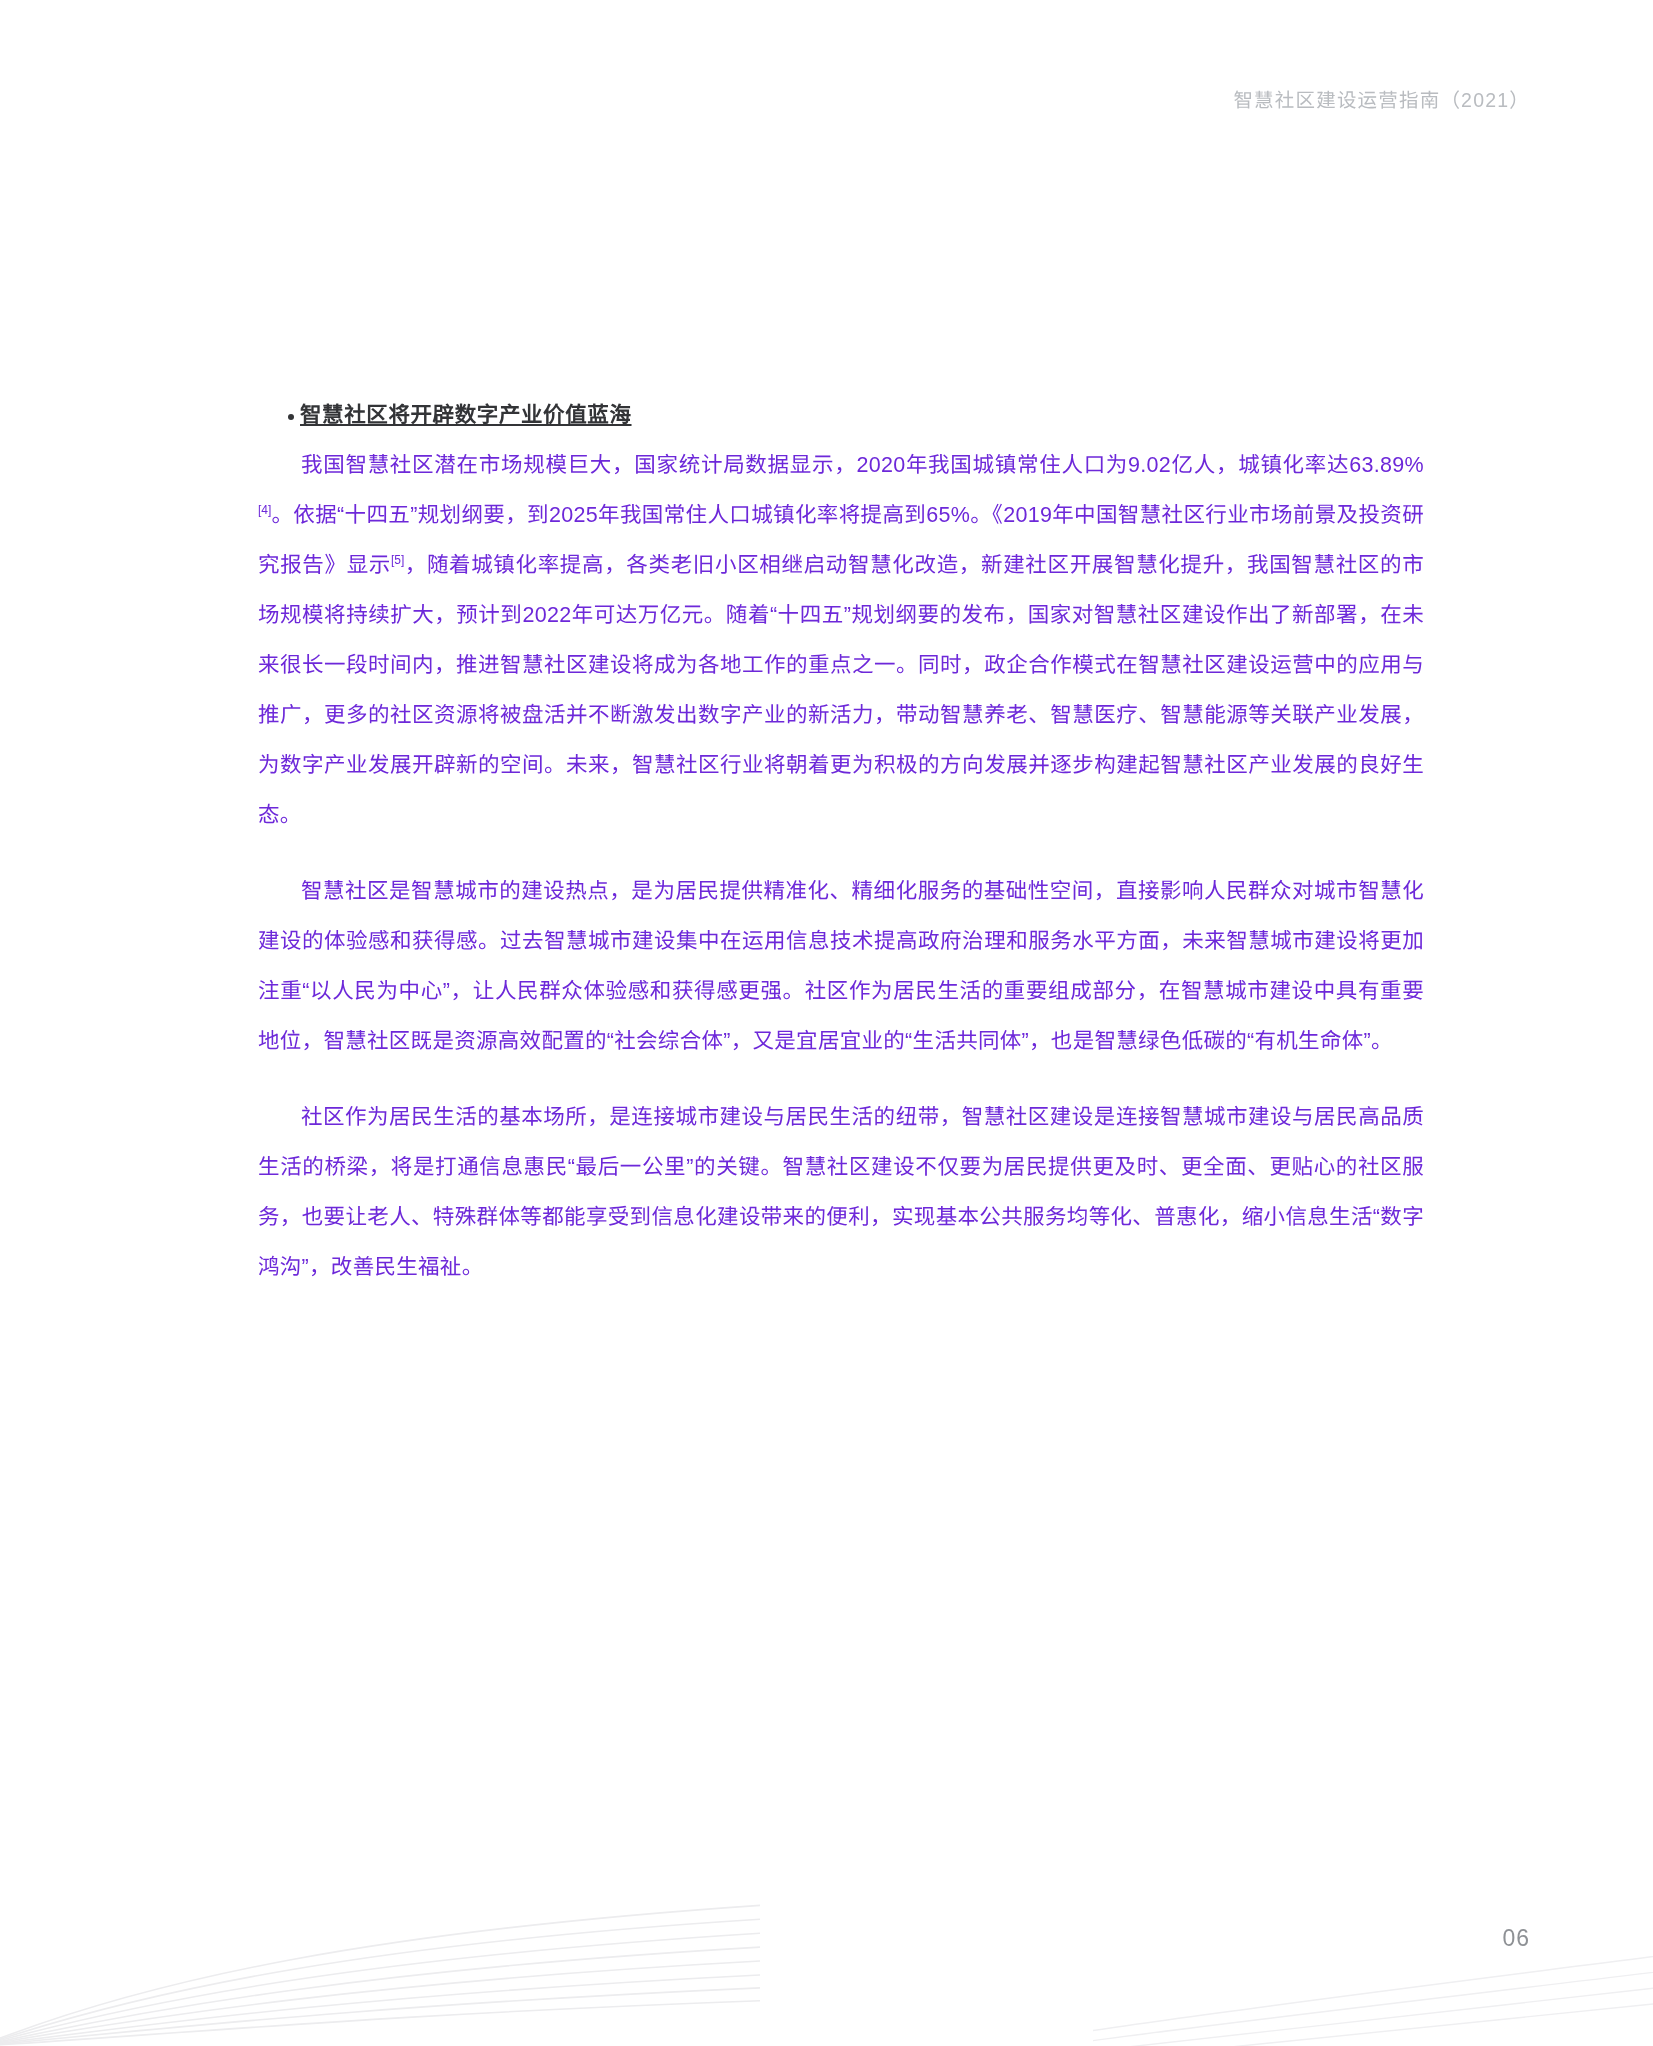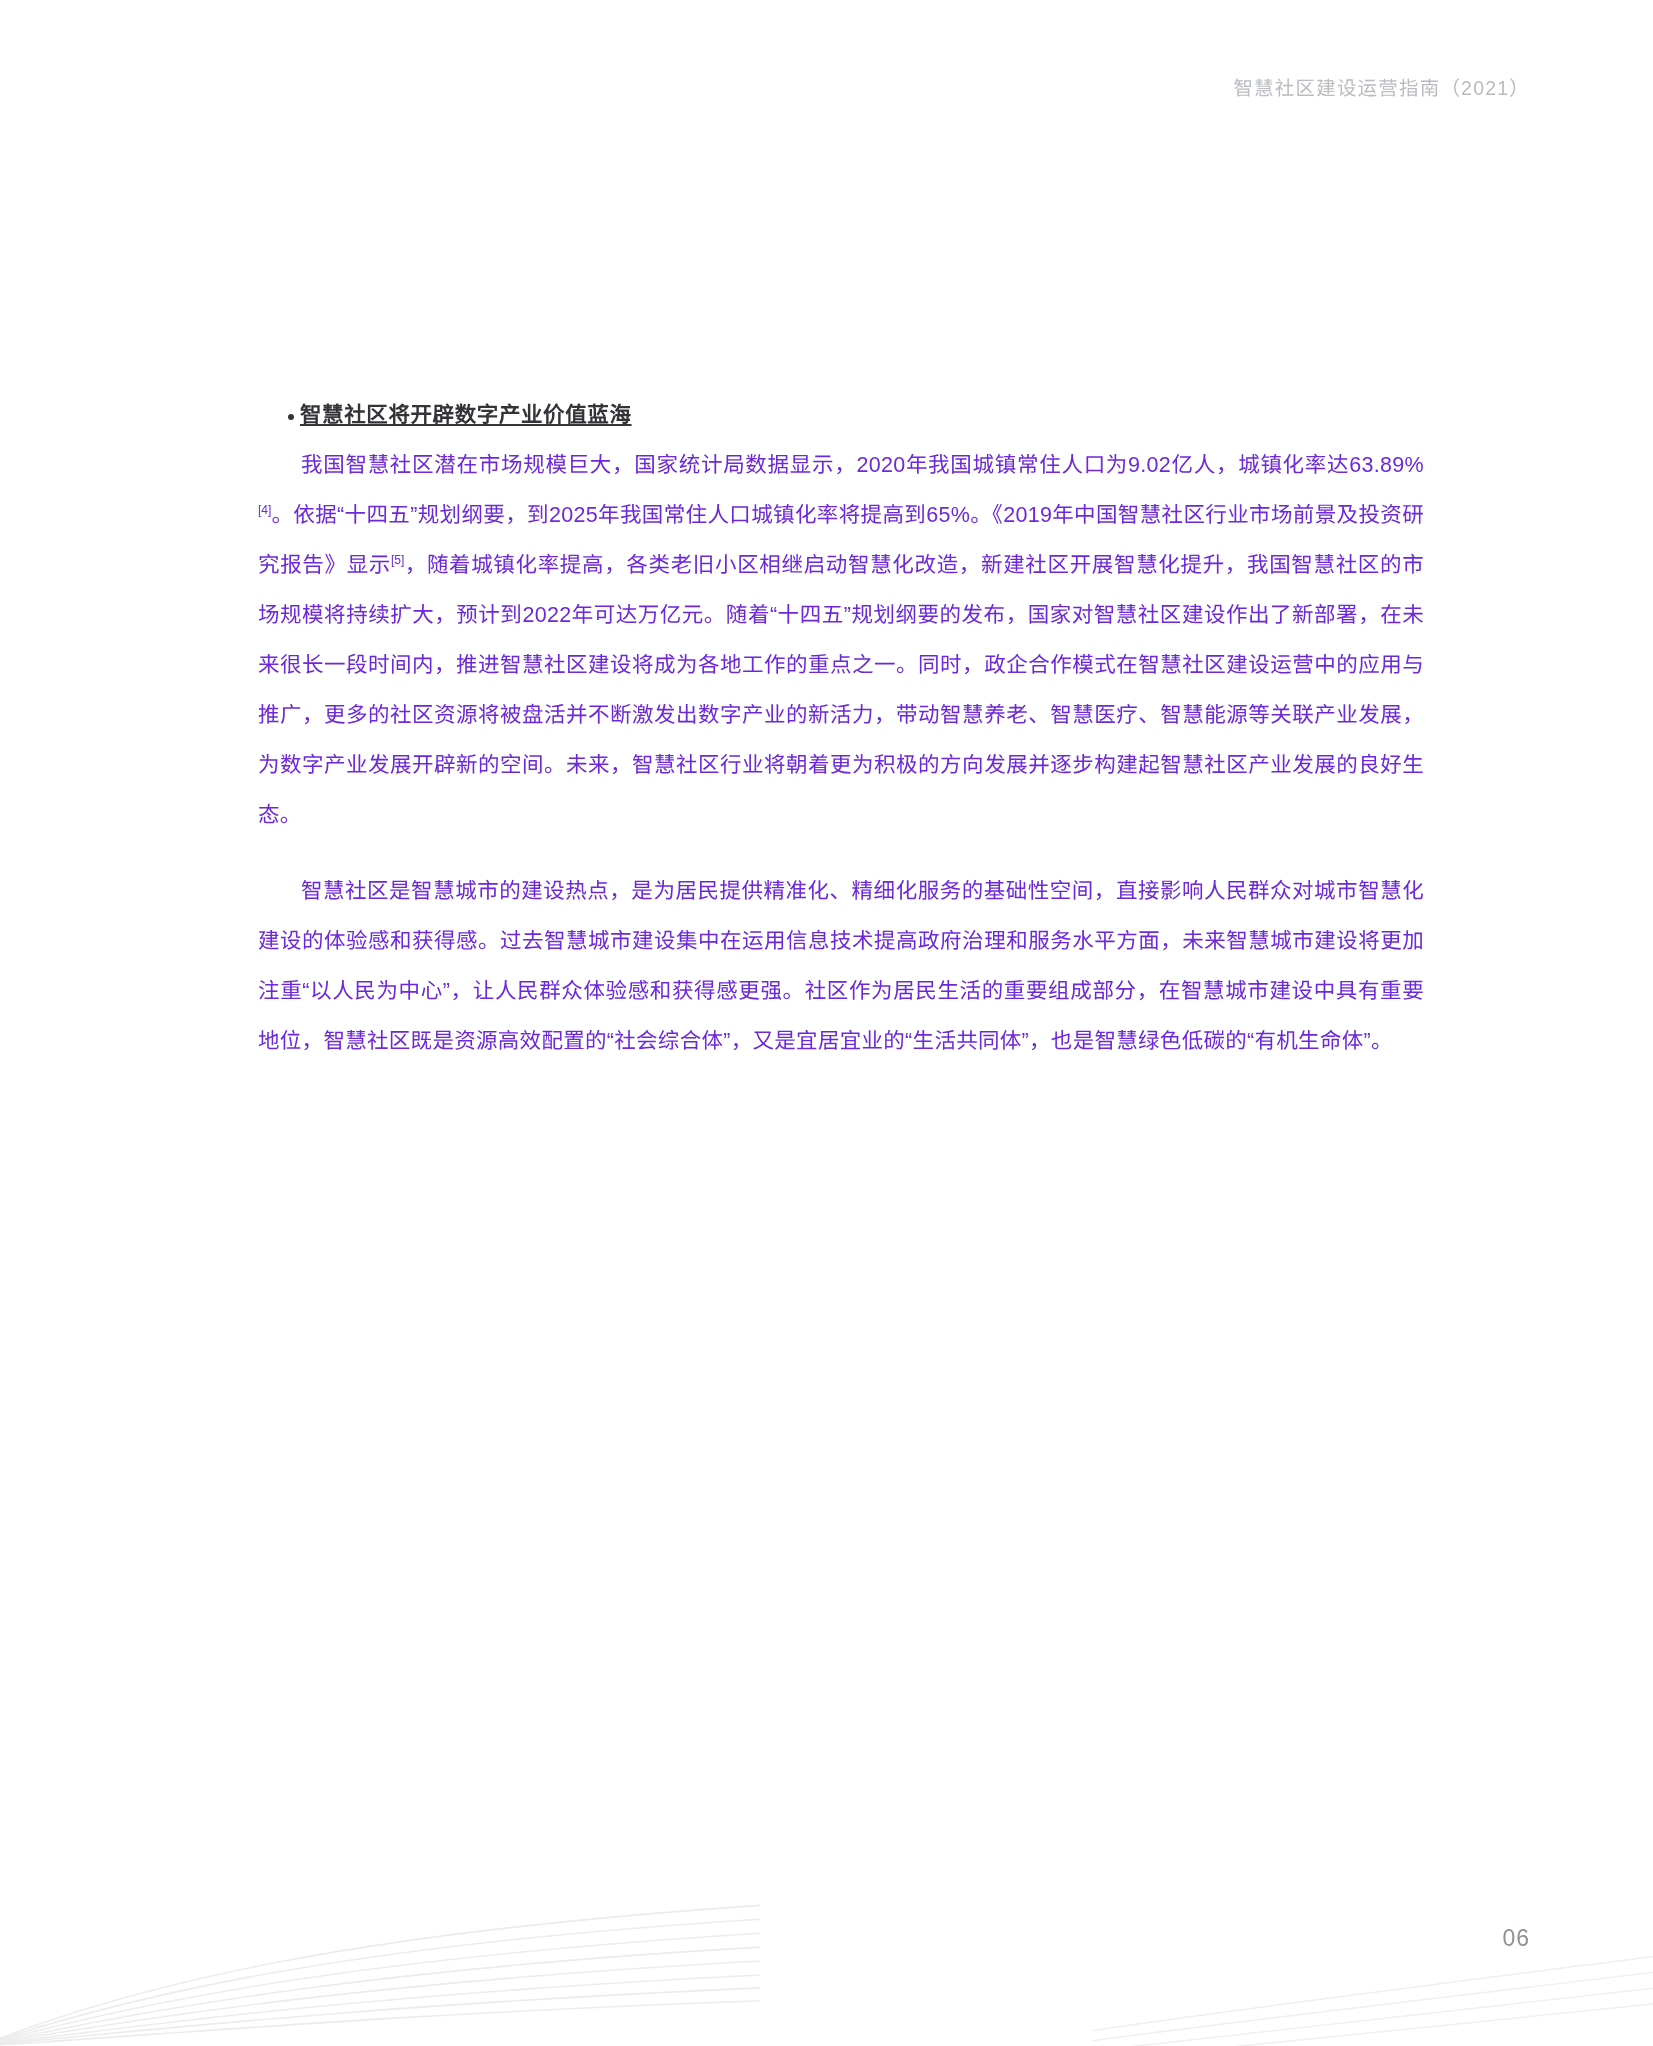--- a/index.html
+++ b/index.html
@@ -32,21 +32,21 @@
     right: 0;
     bottom: 0;
     width: 560px;
     height: 210px;
     pointer-events: none;
   }
 
   
   .running-header {
     position: absolute;
-    top: 72px;
+    top: 84px;
     right: 123px;
     font-size: 19.5px;
     letter-spacing: 1.2px;
     color: #b9bcc0;
     font-weight: 400;
     white-space: nowrap;
   }
 
   
   .content {
@@ -152,18 +152,19 @@
 
     <h2 class="sub-heading">智慧社区将开辟数字产业价值蓝海</h2>
     <p class="para"><span>我国智慧社区潜在市场规模巨大，国家统计局数据显示，2020年我国城镇常住人口为9.02亿人，城镇化率达63.89%</span><sup class="fn">[4]</sup><span>。依据“十四五”规划纲要，到2025年我国常住人口城镇化率将提高到65%。《2019年中国智慧社区行业市场前景及投资研究报告》显示</span><sup class="fn">[5]</sup><span>，随着城镇化率提高，各类老旧小区相继启动智慧化改造，新建社区开展智慧化提升，我国智慧社区的市场规模将持续扩大，预计到2022年可达万亿元。随着“十四五”规划纲要的发布，国家对智慧社区建设作出了新部署，在未来很长一段时间内，推进智慧社区建设将成为各地工作的重点之一。同时，政企合作模式在智慧社区建设运营中的应用与推广，更多的社区资源将被盘活并不断激发出数字产业的新活力，带动智慧养老、智慧医疗、智慧能源等关联产业发展，为数字产业发展开辟新的空间。未来，智慧社区行业将朝着更为积极的方向发展并逐步构建起智慧社区产业发展的良好生态。</span></p>
 
     <div class="block-gap"></div>
 
     <p class="para">智慧社区是智慧城市的建设热点，是为居民提供精准化、精细化服务的基础性空间，直接影响人民群众对城市智慧化建设的体验感和获得感。过去智慧城市建设集中在运用信息技术提高政府治理和服务水平方面，未来智慧城市建设将更加注重“以人民为中心”，让人民群众体验感和获得感更强。社区作为居民生活的重要组成部分，在智慧城市建设中具有重要地位，智慧社区既是资源高效配置的“社会综合体”，又是宜居宜业的“生活共同体”，也是智慧绿色低碳的“有机生命体”。</p>
 
     <div class="block-gap"></div>
 
+    <p class="para">社区作为居民生活的基本场所，是连接城市建设与居民生活的纽带，智慧社区建设是连接智慧城市建设与居民高品质生活的桥梁，将是打通信息惠民“最后一公里”的关键。智慧社区建设不仅要为居民提供更及时、更全面、更贴心的社区服务，也要让老人、特殊群体等都能享受到信息化建设带来的便利，实现基本公共服务均等化、普惠化，缩小信息生活“数字鸿沟”，改善民生福祉。</p>
 
   </div>
 
   <div class="page-number">06</div>
 
 </div>
 
 </body></html>

